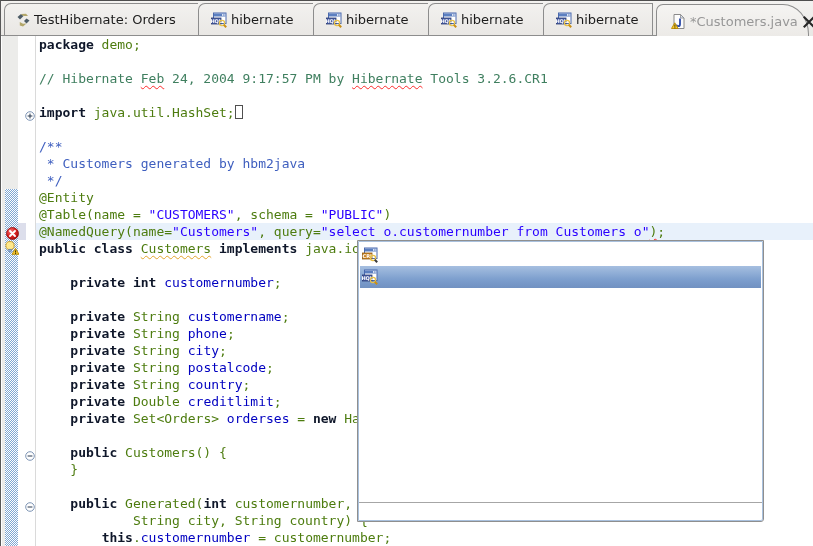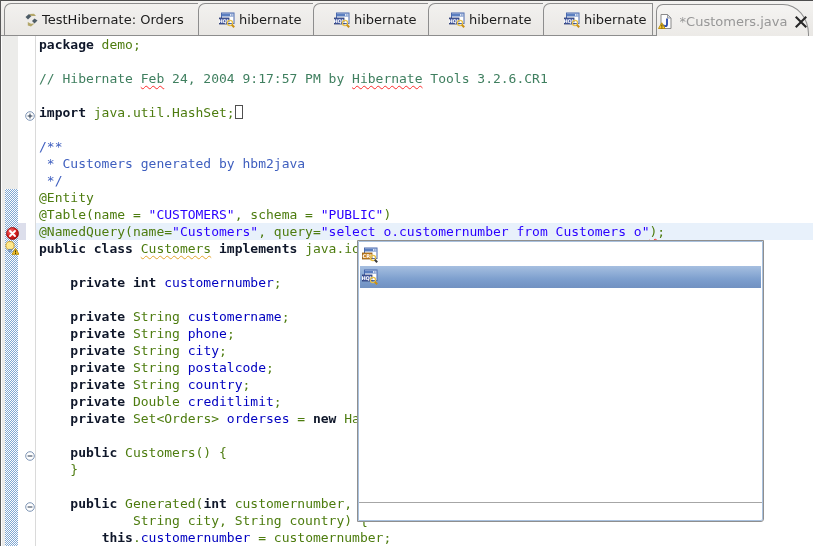--- a/index.html
+++ b/index.html
@@ -6,25 +6,25 @@
   html,body { width:813px; height:546px; overflow:hidden; background:#fff; }
   body { font-family:"DejaVu Sans","Liberation Sans",sans-serif; position:relative; }
   #window { position:absolute; left:0; top:0; width:813px; height:546px;
             border-left:1px solid #585858; border-top:1px solid #4e4e4e; }
 
   
   #tabbar { position:absolute; left:0; top:0; width:813px; height:35px;
             background:linear-gradient(#f3f2f0,#e9e7e4); }
   .tab { position:absolute; top:2px; height:32px; display:flex; align-items:center;
          border-top:1px solid #8d8d8d; border-left:1px solid #8d8d8d;
-         border-top-left-radius:7px; padding-left:20px; cursor:default; }
+         border-top-left-radius:7px; padding-left:12px; cursor:default; }
   .tab .tlabel { font-size:13px; color:#1c1c1c; margin-left:4px; white-space:nowrap; }
   .tab.selected { top:3px; height:33px; background:linear-gradient(#f5f4f2,#eceae7);
-                  border-right:1px solid #8d8d8d; padding-left:1px;
-                  border-top-right-radius:26px 30px; border-top-left-radius:7px;justify-content:space-between; }
+                  border-right:1px solid #8d8d8d; padding-left:14px;
+                  border-top-right-radius:26px 30px; border-top-left-radius:7px; }
   .tab.selected .tlabel { color:#979797; }
   .tab.rightline { border-right:1px solid #8d8d8d; }
   #tabbar-bottomline { position:absolute; left:0; top:34px; width:656px; height:1px;
                        background:#8d8d8d; }
   .closeX { margin-left:4px; width:14px; height:14px; position:relative; top:0px; }
 
   
   #editor { position:absolute; left:0; top:35px; width:813px; height:511px; background:#fff; }
   #ruler { position:absolute; left:1px; top:0; width:16px; height:511px; background:#ececea; }
   #range-indicator { position:absolute; left:4px; top:153px; width:13px; height:357px;

